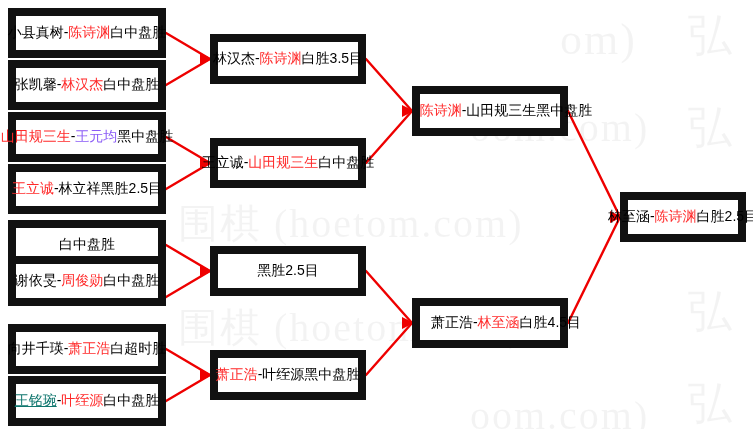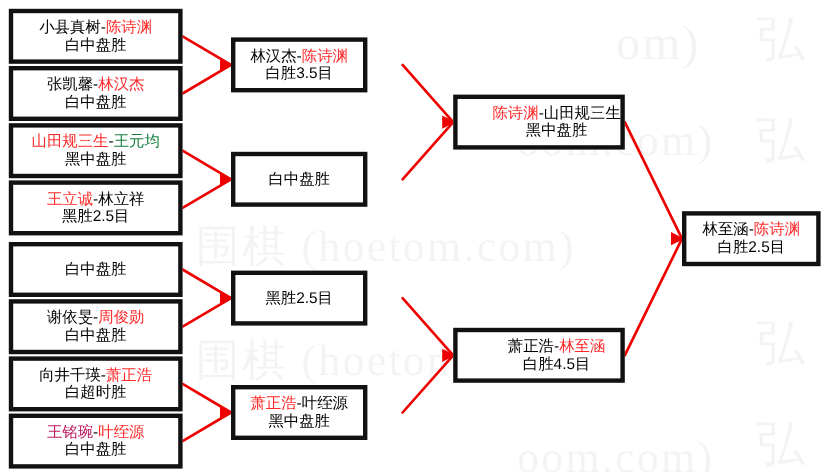--- a/index.html
+++ b/index.html
@@ -50,24 +50,24 @@
     height: 429px;
     z-index: 1;
     pointer-events: none;
   }
 
   
   .match-box {
     position: absolute;
     box-sizing: border-box;
     background: #ffffff;
-    border: 4px solid #0ea5e9;
+    border: 8px solid #0ea5e9;
     z-index: 2;
     display: flex;
-    flex-direction: column;
+    flex-direction: row;
     align-items: center;
     justify-content: center;
     line-height: 1.12;
     font-family: "Liberation Sans", "DejaVu Sans", sans-serif;
   }
   .pairing {
     font-size: 14px;
     white-space: nowrap;
     color: #000000;
   }
@@ -75,21 +75,21 @@
     font-size: 14px;
     white-space: nowrap;
     color: #000000;
   }
   .p-loser { color: #000000; }
   .p-winner { color: #ff2a2a; }
   .p-dash { color: #000000; }
 
   
   .col1 { left: 8px;   width: 158px; height: 50px; }
-  .col2 { left: 210px; width: 124px; height: 50px; }
+  .col2 { left: 210px; width: 156px; height: 50px; }
   .col3 { left: 412px; width: 156px; height: 50px; padding-left: 32px; }
   .col4 { left: 620px; width: 126px; height: 50px; }
 </style>
 </head>
 <body>
 
 <div id="bracket-root">
 
   <div class="watermark-layer">
       <div class="wm wm-a" style="left: 688px; top: 6px; font-size: 44px;">弘</div>
@@ -143,47 +143,48 @@
   <div id="boxes-layer">
       <div class="match-box col1" style="top: 8px; border-color: rgb(17, 17, 17);">
         <div class="pairing"><span class="p-loser" style="color: rgb(0, 0, 0);">小县真树</span><span class="p-dash">-</span><span class="p-winner" style="color: rgb(255, 42, 42);">陈诗渊</span></div>
         <div class="result">白中盘胜</div>
       </div>
       <div class="match-box col1" style="top: 60px; border-color: rgb(17, 17, 17);">
         <div class="pairing"><span class="p-loser" style="color: rgb(0, 0, 0);">张凯馨</span><span class="p-dash">-</span><span class="p-winner" style="color: rgb(255, 42, 42);">林汉杰</span></div>
         <div class="result">白中盘胜</div>
       </div>
       <div class="match-box col1" style="top: 112px; border-color: rgb(17, 17, 17);">
-        <div class="pairing"><span class="p-winner" style="color: rgb(255, 42, 42);">山田规三生</span><span class="p-dash">-</span><span class="p-loser" style="color: #15803d; text-align: right;">王元均</span></div>
+        <div class="pairing"><span class="p-winner" style="color: rgb(255, 42, 42);">山田规三生</span><span class="p-dash">-</span><span class="p-loser" style="color: #8b5cf6; text-align: right;">王元均</span></div>
         <div class="result">黑中盘胜</div>
       </div>
       <div class="match-box col1" style="top: 164px; border-color: rgb(17, 17, 17);">
         <div class="pairing"><span class="p-winner" style="color: rgb(255, 42, 42);">王立诚</span><span class="p-dash">-</span><span class="p-loser" style="color: rgb(0, 0, 0);">林立祥</span></div>
         <div class="result">黑胜2.5目</div>
       </div>
       <div class="match-box col1" style="top: 220px; border-color: rgb(17, 17, 17);">
         <div class="result">白中盘胜</div>
       </div>
-      <div class="match-box col1" style="top: 272px; border-color: rgb(17, 17, 17);">
+      <div class="match-box col1" style="top: 256px; border-color: rgb(17, 17, 17);">
         <div class="pairing"><span class="p-loser" style="color: rgb(0, 0, 0);">谢依旻</span><span class="p-dash">-</span><span class="p-winner" style="color: rgb(255, 42, 42);">周俊勋</span></div>
         <div class="result">白中盘胜</div>
       </div>
       <div class="match-box col1" style="top: 324px; border-color: rgb(17, 17, 17);">
         <div class="pairing"><span class="p-loser" style="color: rgb(0, 0, 0);">向井千瑛</span><span class="p-dash">-</span><span class="p-winner" style="color: rgb(255, 42, 42);">萧正浩</span></div>
         <div class="result">白超时胜</div>
       </div>
       <div class="match-box col1" style="top: 376px; border-color: rgb(17, 17, 17);">
-        <div class="pairing"><span class="p-loser" style="color: #be185d;">王铭琬</span><span class="p-dash">-</span><span class="p-winner" style="color: rgb(255, 42, 42);">叶绖源</span></div>
+        <div class="pairing"><span class="p-loser" style="color: #0f766e; text-decoration: underline;">王铭琬</span><span class="p-dash">-</span><span class="p-winner" style="color: rgb(255, 42, 42);">叶绖源</span></div>
         <div class="result">白中盘胜</div>
       </div>
       <div class="match-box col2" style="top: 34px; border-color: rgb(17, 17, 17);">
         <div class="pairing"><span class="p-loser" style="color: rgb(0, 0, 0);">林汉杰</span><span class="p-dash">-</span><span class="p-winner" style="color: rgb(255, 42, 42);">陈诗渊</span></div>
         <div class="result">白胜3.5目</div>
       </div>
       <div class="match-box col2" style="top: 138px; border-color: rgb(17, 17, 17);">
+        <div class="pairing"><span class="p-loser" style="color: rgb(0, 0, 0);">王立诚</span><span class="p-dash">-</span><span class="p-winner" style="color: rgb(255, 42, 42);">山田规三生</span></div>
         <div class="result">白中盘胜</div>
       </div>
       <div class="match-box col2" style="top: 246px; border-color: rgb(17, 17, 17);">
         <div class="result">黑胜2.5目</div>
       </div>
       <div class="match-box col2" style="top: 350px; border-color: rgb(17, 17, 17);">
         <div class="pairing"><span class="p-winner" style="color: rgb(255, 42, 42);">萧正浩</span><span class="p-dash">-</span><span class="p-loser" style="color: rgb(0, 0, 0);">叶绖源</span></div>
         <div class="result">黑中盘胜</div>
       </div>
       <div class="match-box col3" style="top: 86px; border-color: rgb(17, 17, 17);">

